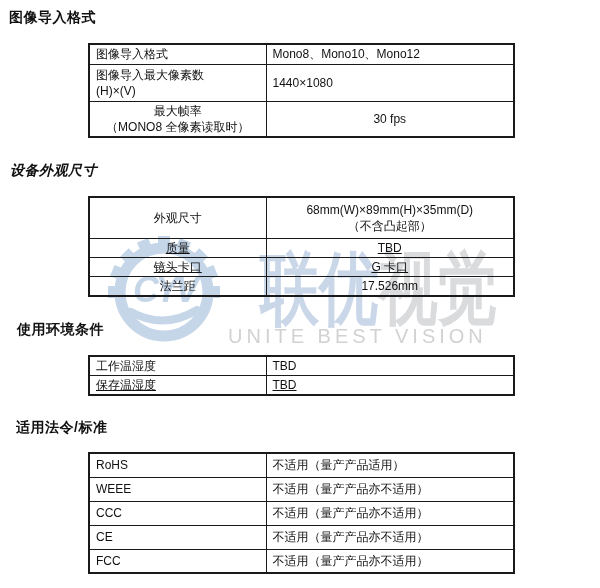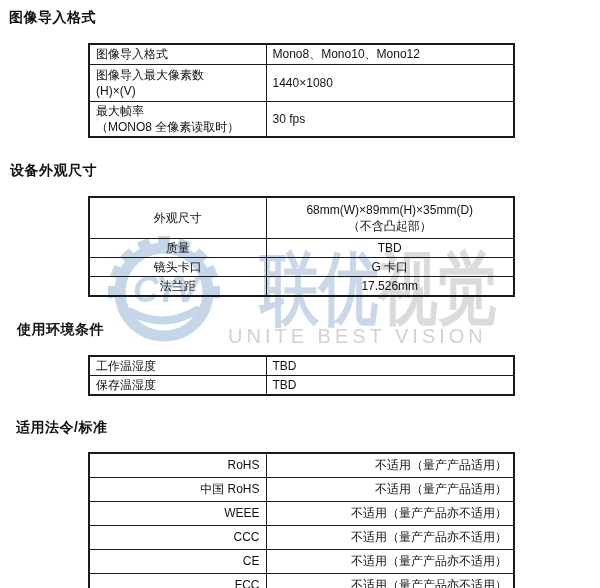--- a/index.html
+++ b/index.html
@@ -23,41 +23,41 @@
     position:absolute;left:228px;top:325px;
     font-size:20px;letter-spacing:4px;color:#d2d2d2;white-space:nowrap;
   }
   
   .heading{
     position:absolute;z-index:1;
     font-size:14px;font-weight:bold;letter-spacing:0.5px;color:#111;
     white-space:nowrap;
   }
   #h1{left:9px;top:9px;}
-  #h2{left:10px;top:162px;}
+  #h2{left:10px;top:162px;font-style:italic;}
   #h3{left:17px;top:321px;}
   #h4{left:16px;top:419px;text-align:center;}
   table.spec{
     position:absolute;left:88px;z-index:1;
     border-collapse:collapse;table-layout:fixed;background:transparent;
     border:2px solid #1a1a1a;
   }
   #t1{top:43px;}
   #t2{top:196px;text-align:center;}
   #t3{top:355px;}
   #t4{top:452px;}
   table.spec td{
     border:1px solid #1a1a1a;
     padding:1px 6px;
     font-size:12px;line-height:16px;
     vertical-align:middle;
     overflow:hidden;white-space:nowrap;
   }
-  .h18{height:18px;} .h19{height:19px;} .h197{height:24px;text-align:right;}
-  .h20{height:20px;} .h37{height:37px;} .h38{height:34px;} .h41{height:41px;}
+  .h18{height:18px;text-decoration:underline;} .h19{height:19px;} .h197{height:24px;}
+  .h20{height:20px;} .h37{height:37px;} .h38{height:34px;text-align:center;} .h41{height:41px;}
 </style>
 </head>
 <body>
 
 <div class="watermark">
   <svg class="wm-gear" width="122" height="114" viewBox="0 0 122 114">
     <g fill="#c6d6e9">
       <rect x="55" y="0" width="12" height="12" transform="rotate(-90 61 56)"></rect>
       <rect x="55" y="0" width="12" height="12" transform="rotate(-67.5 61 56)"></rect>
       <rect x="55" y="0" width="12" height="12" transform="rotate(-45 61 56)"></rect>
@@ -160,24 +160,20 @@
   <colgroup>
       <col style="width:177px">
       <col style="width:248px">
     </colgroup>
   <tbody>
       <tr class="h197">
     <td>RoHS</td>
     <td>不适用（量产产品适用）</td>
   </tr>
   <tr class="h197">
-    <td>中国 RoHS</td>
-    <td>不适用（量产产品适用）</td>
-  </tr>
-  <tr class="h197">
     <td>WEEE</td>
     <td>不适用（量产产品亦不适用）</td>
   </tr>
   <tr class="h197">
     <td>CCC</td>
     <td>不适用（量产产品亦不适用）</td>
   </tr>
   <tr class="h197">
     <td>CE</td>
     <td>不适用（量产产品亦不适用）</td>

